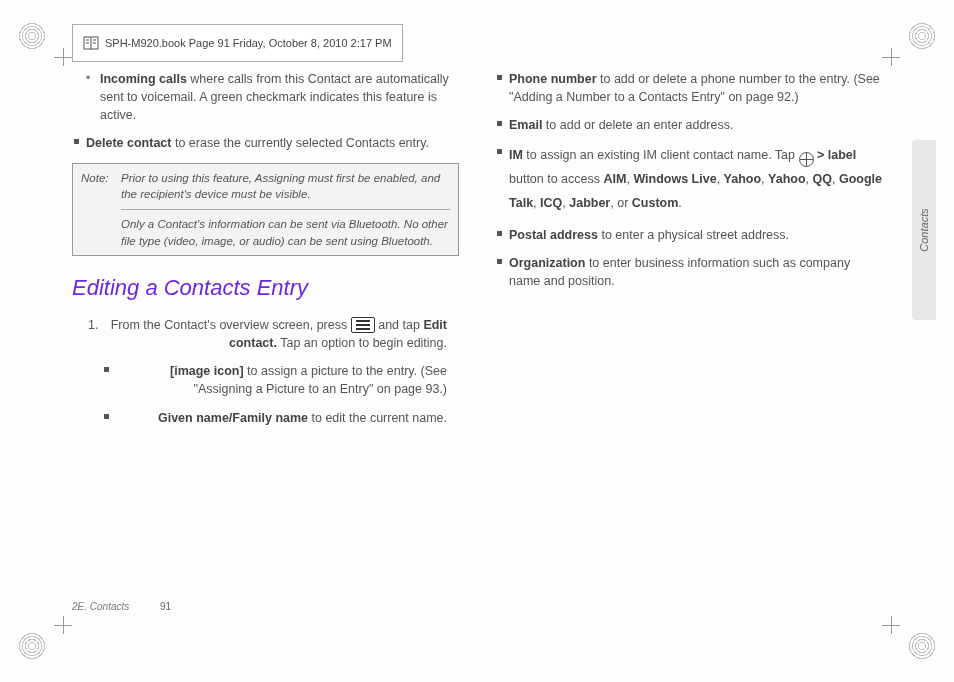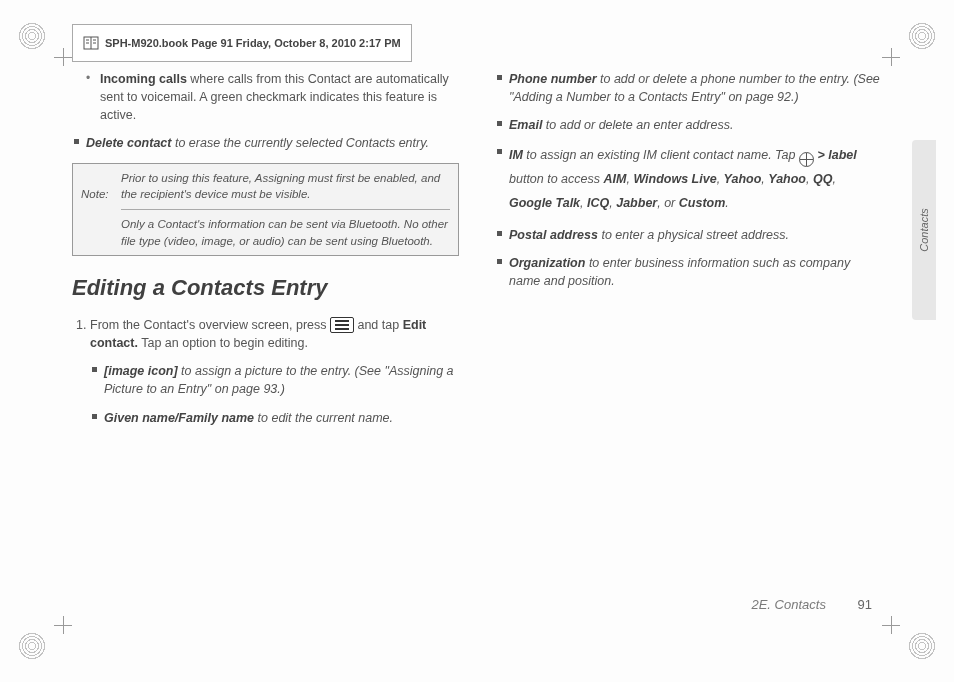--- a/index.html
+++ b/index.html
@@ -43,21 +43,20 @@
     position: absolute;
     top: 24px; left: 72px;
     height: 24px;
     border: 1px solid #aaa;
     background: #fff;
     padding: 18px 10px;
     font-size: 11px;
     color: #444;
     display: inline-flex;
     align-items: center;
-    font-weight: bold;
   }
   .header-bar svg { margin-right: 6px; }
 
   .page {
     position: absolute;
     top: 70px; left: 72px; right: 72px; bottom: 70px;
   }
   .columns {
     display: flex;
     gap: 36px;
@@ -82,50 +81,50 @@
     font-size: 11px;
     color: #666;
     white-space: nowrap;
   }
 
   ul.dot { list-style: none; padding-left: 28px; margin: 0 0 6px 0; }
   ul.dot > li { position: relative; margin-bottom: 10px; }
   ul.dot > li::before {
     content: "•"; position: absolute; left: -14px; top: 0; color: #777; font-size: 12px;
   }
-  ul.sq { list-style: none; padding-left: 14px; margin: 0 0 6px 0; font-style: italic; }
+  ul.sq { list-style: none; padding-left: 14px; margin: 0 0 6px 0; }
   ul.sq > li { position: relative; margin-bottom: 10px; }
   ul.sq > li::before {
     content: ""; position: absolute; left: -12px; top: 5px;
     width: 5px; height: 5px; background: #555;
   }
   b { font-weight: bold; color: #444; }
 
   .note-box {
     border: 1px solid #999;
     background: #f3f3f3;
     padding: 6px 8px 6px 8px;
     margin: 8px 0 12px 0;
     font-size: 11.5px;
     font-style: italic;
     color: #555;
   }
   .note-box .note-inner { padding-left: 40px; position: relative; }
-  .note-prefix { position: absolute; left: 0; top: 16px; }
+  .note-prefix { position: absolute; left: 0; top: 0; }
   .note-divider { border: none; border-top: 1px solid #aaa; margin: 6px 0 6px 40px; }
 
   h2.section {
     font-style: italic;
-    font-weight: bold;
-    color: #404040;
+    font-weight: normal;
+    color: #6d28d9;
     font-size: 22px;
     margin: 16px 0 12px 0;
   }
 
-  ol.num { padding-left: 18px; margin: 0; }
+  ol.num { padding-left: 18px; margin: 12px; text-align: right; }
   ol.num > li { margin-bottom: 8px; }
 
   .icon-menu {
     display: inline-flex; vertical-align: middle;
     width: 24px; height: 16px;
     border: 1.5px solid #333; border-radius: 2px;
     align-items: center; justify-content: center;
     background: #fff;
     position: relative; top: -1px;
   }
@@ -144,25 +143,24 @@
     content: ""; position: absolute; left: 6px; top: 0; width: 1px; height: 100%;
     background: #555;
   }
   .icon-globe::after {
     content: ""; position: absolute; top: 6px; left: 0; height: 1px; width: 100%;
     background: #555;
   }
 
   .footer {
     position: absolute;
-    bottom: 0; left: 8px; right: 0;
-    text-align: right;
+    bottom: 0; left: 0; right: 0;
     font-style: italic;
     color: #7a7a7a;
-    font-size: 13px;
+    font-size: 10px;
     padding-right: 10px;
   }
   .footer .pnum { font-style: normal; margin-left: 28px; color:#666; }
 </style>
 </head>
 <body>
 
 <div class="spiral sp-tl"></div>
 <div class="spiral sp-tr"></div>
 <div class="spiral sp-bl"></div>

